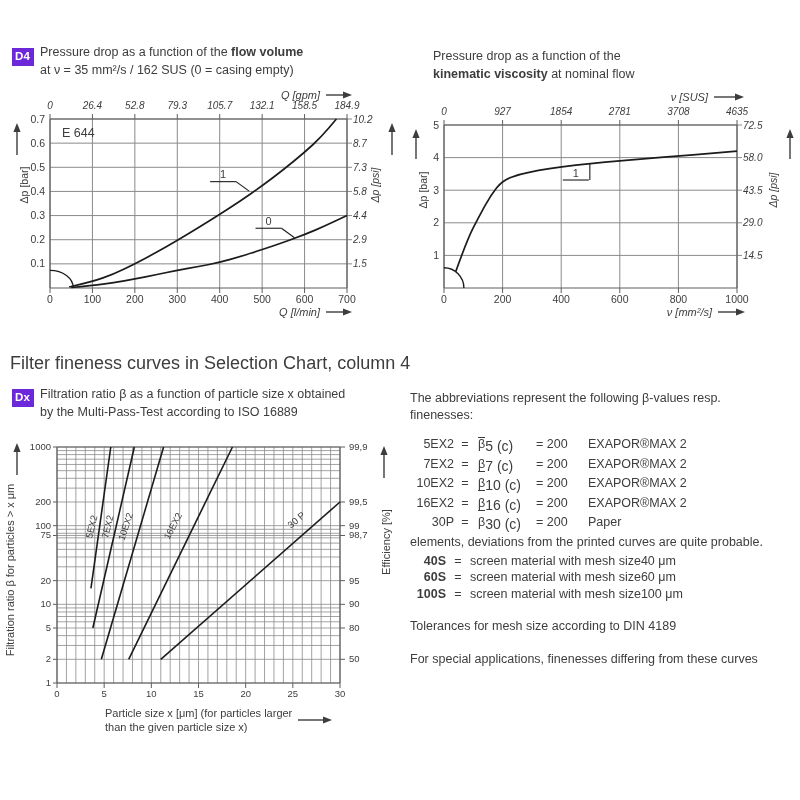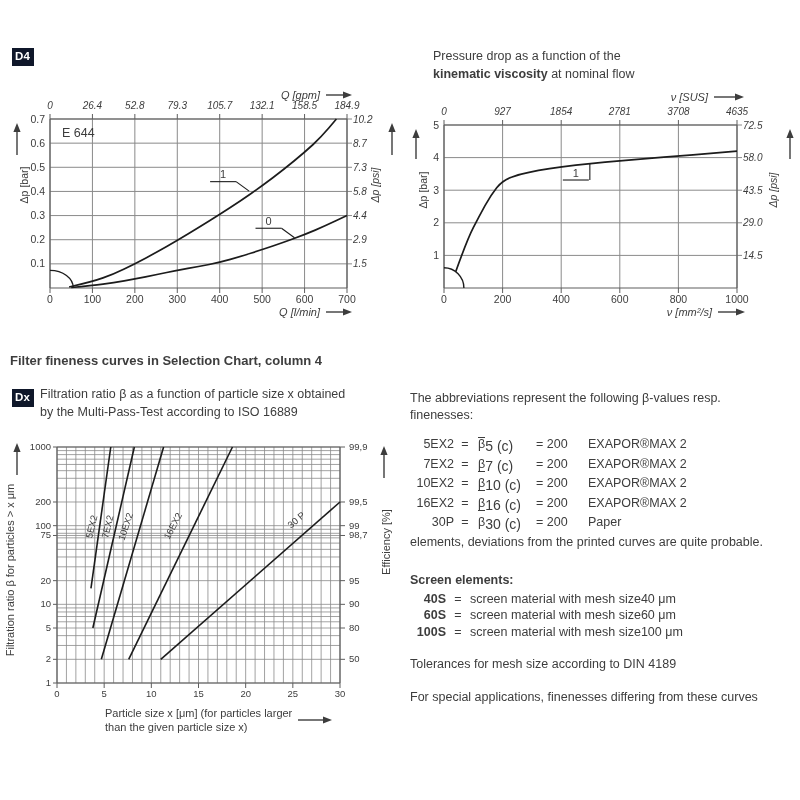--- a/index.html
+++ b/index.html
@@ -1,23 +1,23 @@
 <!DOCTYPE html>
 <html><head>
 <meta charset="utf-8">
 <style>
   html,body{margin:0;padding:0;background:#fff;}
   #page{position:relative;width:800px;height:800px;background:#ffffff;overflow:hidden;
         font-family:"Liberation Sans",sans-serif;color:#3d3d3d;}
   .abs{position:absolute;}
-  .badge{display:inline-block;background:#0f172a;color:#ffffff;font-weight:700;
+  .badge{display:inline-block;background:#6d28d9;color:#ffffff;font-weight:700;
          font-size:11.5px;line-height:1;padding:3px 4px 3px 3px;letter-spacing:.3px;}
   .title{font-size:12.5px;line-height:17.5px;}
   .b{font-weight:700;}
-  .heading{font-size:13px;font-weight:700;}
+  .heading{font-size:18px;font-weight:400;}
   .rc{font-size:12.5px;line-height:17px;width:382px;}
   .sp16{height:10px;}
   .mt5{margin-top:5px;}
   .mt12{margin-top:16px;}
   .mt21{margin-top:21px;}
   .mt2{margin-top:2px;}
   .brow{display:flex;line-height:17.5px;}
   .c-name{width:44px;text-align:right;}
   .c-eq{width:22px;text-align:center;}
   .c-beta{width:58px;padding-left:2px;}
@@ -32,20 +32,24 @@
   .s-eq{width:24px;text-align:center;}
   .s-size{width:58px;text-align:left;}
   svg text{font-family:"Liberation Sans",sans-serif;fill:#3d3d3d;}
 </style>
 </head>
 <body>
 
 <div id="page">
 
   <span class="badge abs" style="left:12px;top:48px">D4</span>
+  <div class="abs title" style="left:40px;top:44px">
+    <div><span>Pressure drop as a function of the </span><span class="b">flow volume</span></div>
+    <div>at ν = 35 mm²/s / 162 SUS (0 = casing empty)</div>
+  </div>
 
   <div class="abs title" style="left:433px;top:48px">
     <div>Pressure drop as a function of the</div>
     <div><span class="b">kinematic viscosity</span><span> at nominal flow</span></div>
   </div>
 
   <svg id="svg-flow" class="abs" style="left:0;top:85px" width="400" height="240">
       <line x1="50" y1="34" x2="50" y2="203" stroke="#8a8a8a" stroke-width="1"></line>
       <line x1="50" y1="203" x2="50" y2="208" stroke="#5e5e5e" stroke-width="1"></line>
       <text x="50" y="218" text-anchor="middle" font-size="10.5">0</text>
@@ -393,21 +397,20 @@
         </div>
         <div class="brow">
           <span class="c-name">30P</span>
           <span class="c-eq">=</span>
           <span class="c-beta"><span class="bsym ">β</span><span class="bsub">30 (c)</span></span>
           <span class="c-val">= 200</span>
           <span class="c-el">Paper</span>
         </div>
       </div>
     <div>elements, deviations from the printed curves are quite probable.</div>
-    <div class="b mt21">Screen elements:</div>
     <div id="screen-table" class="mt2">
         <div class="srow">
           <span class="s-name">40S</span>
           <span class="s-eq">=</span>
           <span class="s-desc">screen material with mesh size</span>
           <span class="s-size">40 μm</span>
         </div>
         <div class="srow">
           <span class="s-name">60S</span>
           <span class="s-eq">=</span>

